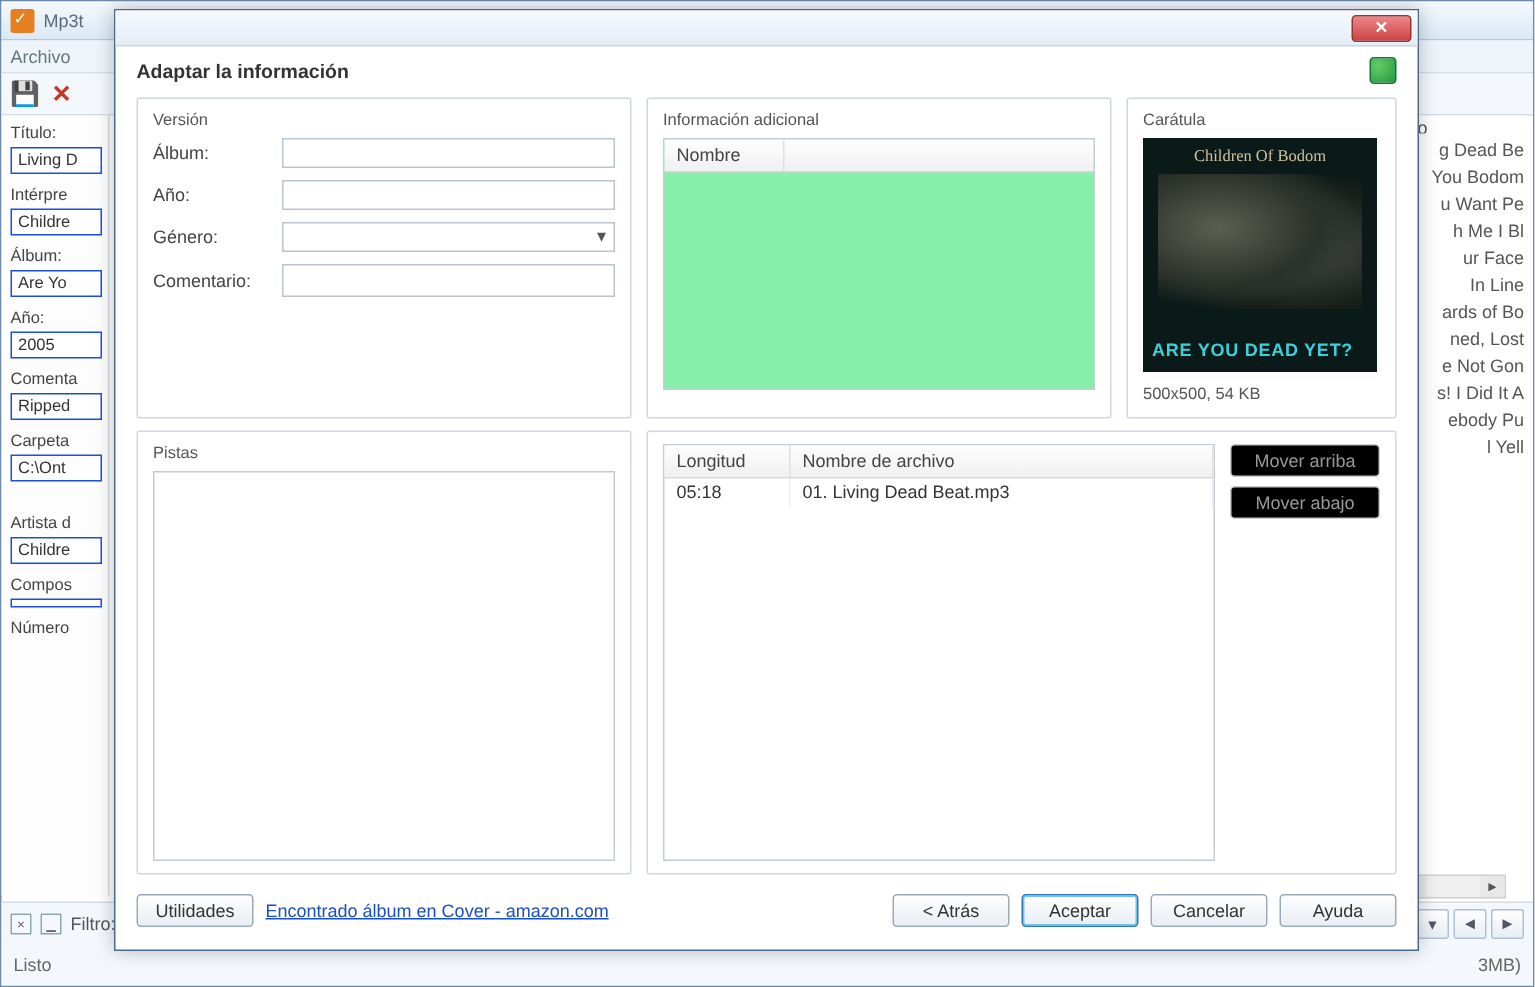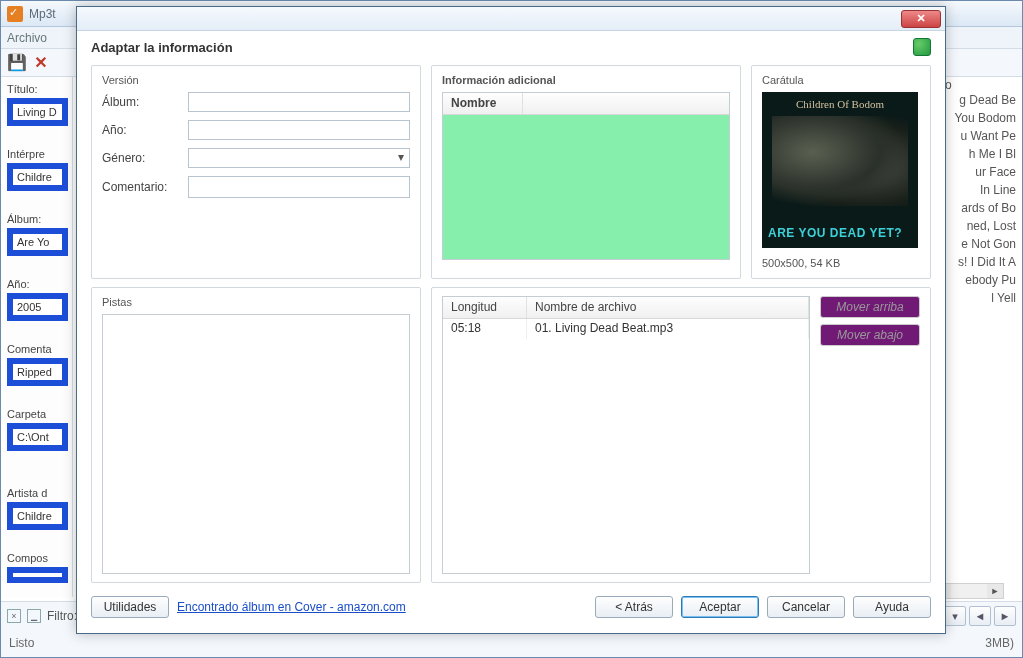--- a/index.html
+++ b/index.html
@@ -70,24 +70,24 @@
   height: 520px;
   background: #fdfdfe;
   border-right: 1px solid #d4dde6;
   padding: 4px 2px;
   overflow: hidden;
   font-size: 11px;
   color: #444;
 }
 .bg-left-panel .lbl { padding: 2px 4px; white-space: nowrap; overflow: hidden; }
 .bg-left-panel .val {
-  border: 6px solid #1d4ed8;
+  border: 1px solid #1d4ed8;
   background: #fff;
   padding: 2px 4px;
-  margin: 1px 2px 20px 4px;
+  margin: 1px 2px 6px 4px;
   white-space: nowrap;
   overflow: hidden;
   color: #333;
 }
 
 .bg-right-list {
   position: absolute;
   right: 4px; top: 88px;
   width: 75px;
   height: 490px;
@@ -224,21 +224,21 @@
   padding: 8px 10px;
   position: relative;
 }
 .fieldset .legend {
   font-size: 11px;
   color: #555;
   margin-bottom: 6px;
 }
 
 .fs-version { width: 330px; }
-.fs-addinfo { flex: 1; font-weight: bold; }
+.fs-addinfo { flex: 1; }
 .fs-cover { width: 180px; }
 .fs-tracks-left { width: 330px; }
 .fs-tracks-right { flex: 1; display: flex; gap: 10px; }
 
 .form-row {
   display: flex;
   align-items: center;
   margin-bottom: 8px;
   gap: 6px;
 }
@@ -359,24 +359,23 @@
   padding: 3px 10px;
   font-family: inherit;
   font-size: 12px;
   color: #333;
   cursor: pointer;
   min-width: 78px;
   text-align: center;
 }
 .btn:disabled {
   color: #999;
-  background: #701a75;
+  background: #000000;
   border-color: #ccc;
   cursor: default;
-  font-style: italic;
 }
 .btn.primary {
   border: 1px solid #2a7ab8;
   box-shadow: inset 0 0 0 1px #7ac0f0;
 }
 
 .link {
   color: #1a4ec8;
   text-decoration: underline;
   cursor: pointer;

